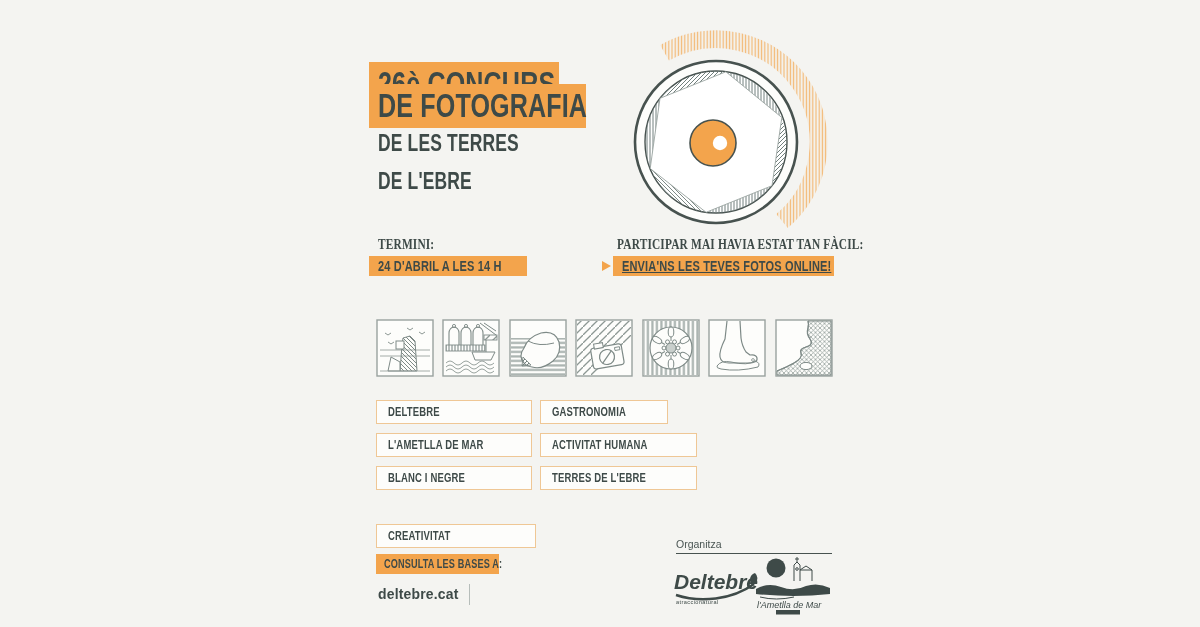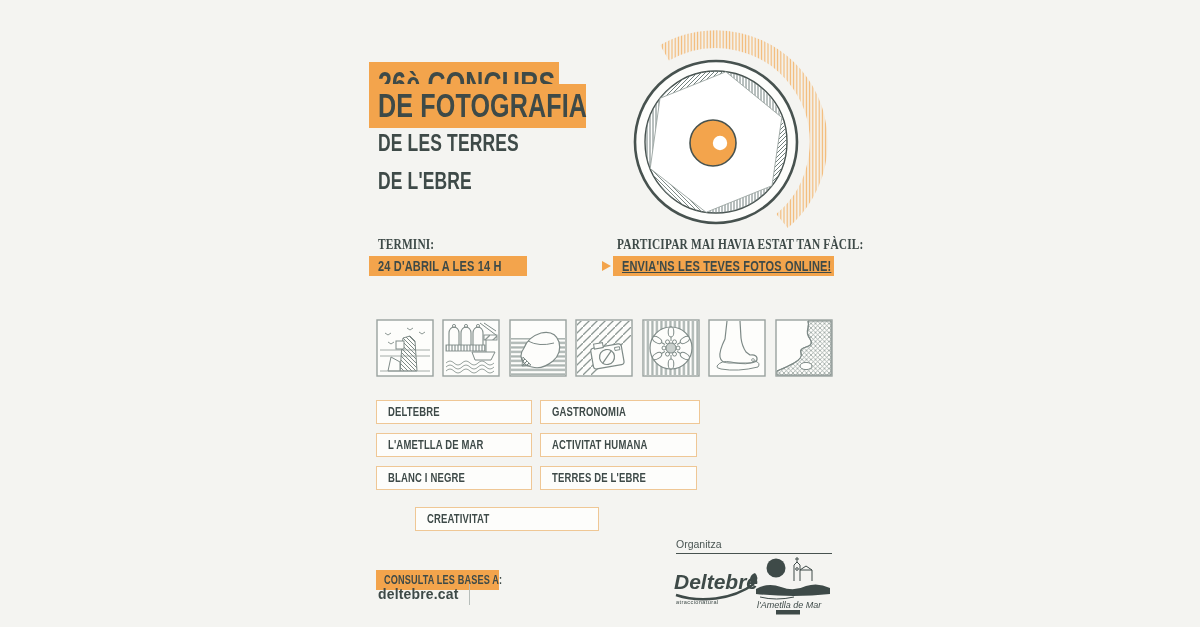--- a/index.html
+++ b/index.html
@@ -219,34 +219,34 @@
 
   <div class="catbox" style="left:376px; top:400px; width:156px;">
     <span class="cond">DELTEBRE</span>
   </div>
   <div class="catbox" style="left:376px; top:433px; width:156px;">
     <span class="cond">L'AMETLLA DE MAR</span>
   </div>
   <div class="catbox" style="left:376px; top:466px; width:156px;">
     <span class="cond">BLANC I NEGRE</span>
   </div>
-  <div class="catbox" style="left:376px; top:507px; width:184px;margin-left:39px;">
+  <div class="catbox" style="left:376px; top:524px; width:160px;">
     <span class="cond">CREATIVITAT</span>
   </div>
-  <div class="catbox" style="left:540px; top:400px; width:160px;align-items:center;">
+  <div class="catbox" style="left:540px; top:400px; width:128px;align-items:center;">
     <span class="cond">GASTRONOMIA</span>
   </div>
   <div class="catbox" style="left:540px; top:433px; width:157px;">
     <span class="cond">ACTIVITAT HUMANA</span>
   </div>
   <div class="catbox" style="left:540px; top:466px; width:157px;">
     <span class="cond">TERRES DE L'EBRE</span>
   </div>
 
-  <div class="orangebox" style="left:376px; top:554px; width:123px; height:20px; padding-left:8px;margin-top:16px;">
+  <div class="orangebox" style="left:376px; top:554px; width:123px; height:20px; padding-left:8px;">
     <span class="cond" style="font-size:12px;">CONSULTA LES BASES A:</span>
   </div>
   <div class="url" style="left:378px;">
     <span class="cond">deltebre.cat</span>
   </div>
   <div class="divider"></div>
 
   <div class="organitza">Organitza</div>
   <div class="org-line"></div>
 

